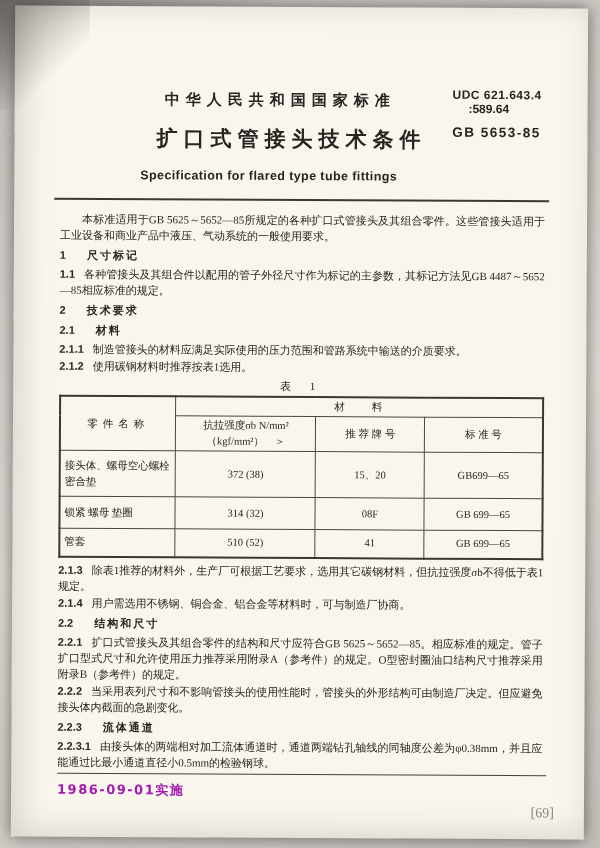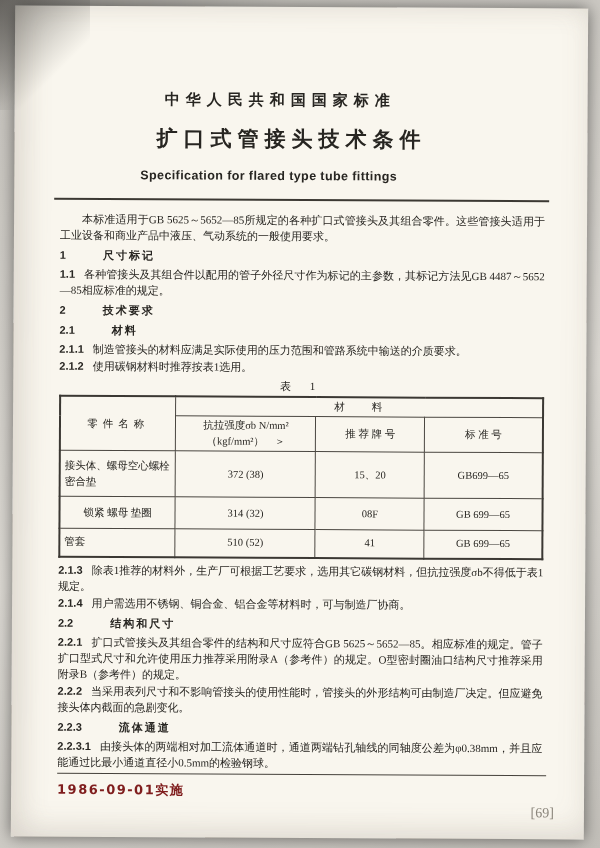--- a/index.html
+++ b/index.html
@@ -35,53 +35,58 @@
   .code { font-size:13.5px; margin-top:9px; letter-spacing:1.5px; }
   .title { font-family:"Liberation Sans","DejaVu Sans",sans-serif; font-size:21px; font-weight:bold; letter-spacing:6px; margin:15px 0 0 96px; }
   .subtitle { font-family:"Liberation Sans","DejaVu Sans",sans-serif; font-size:12.5px; font-weight:bold; letter-spacing:.4px; margin:16px 0 0 80px; }
   .rule { border:none; border-top:2px solid #3c3933; margin:16px -4px 0 -6px; }
   
   .bodytext { margin-top:11px; font-size:11px; line-height:16px; text-align:justify; }
   p.intro { text-indent:2em; margin-bottom:2px; }
   p.clause { margin:1px 0; }
   .num { font-family:"Liberation Sans","DejaVu Sans",sans-serif; font-weight:bold; margin-right:9px; }
   p.sect { font-family:"Liberation Sans","DejaVu Sans",sans-serif; font-weight:bold; margin:4px 0 3px; }
-  p.sect .st { margin-left:28px; letter-spacing:2px; }
+  p.sect .st { margin-left:12px; letter-spacing:2px; }
   .pre { white-space:pre-line; }
   
   .tcap { text-align:center; font-size:11px; letter-spacing:8px; margin:3px 0 2px; }
   table.mat { width:100%; border-collapse:collapse; font-size:10.5px; text-align:center; border:2px solid #3b3833; }
   table.mat td { border:1px solid #4b4741; padding:1px 4px; vertical-align:middle; }
   col.c1{width:24%;} col.c2{width:29%;} col.c3{width:22.5%;} col.c4{width:24.5%;}
   tr.hrow1 td { height:18px; }
   td.mat-h { letter-spacing:2px; }
   td.part-h { letter-spacing:5px; }
   tr.hrow2 td { height:30px; }
   tr.r0 td { height:46px; }
-  tr.r1 td { height:32px;text-align:center; }
+  tr.r1 td { height:32px; }
   tr.r2 td { height:28px; }
   td.part { text-align:left; padding-left:8px; }
   
   .footer {
     position:absolute; left:46px; right:38px; bottom:38px;
     border-top:1.5px solid #45413b; padding-top:7px;
     display:flex; justify-content:space-between; align-items:baseline;
   }
   .f-issue { font-family:"Liberation Sans","DejaVu Sans",sans-serif; font-weight:bold; font-size:12px; letter-spacing:1px; }
-  .f-impl { font-family:"DejaVu Sans",sans-serif; font-weight:800; font-size:13px; letter-spacing:1.5px; color:#7f1d1d; }
+  .f-impl { font-family:"DejaVu Sans",sans-serif; font-weight:800; font-size:13px; letter-spacing:1.5px; color:#a21caf; }
   .pageno { position:absolute; right:30px; bottom:18px; font-size:14px; color:#8b867c; }
 </style>
 </head>
 <body>
 
 <div class="scan">
   <div class="page">
 
     <div class="hdr">
       <div class="org">中华人民共和国国家标准</div>
+      <div class="right-block">
+        <div class="udc1">UDC 621.643.4</div>
+        <div class="udc2">:589.64</div>
+        <div class="code">GB 5653-85</div>
+      </div>
       <div class="title">扩口式管接头技术条件</div>
       <div class="subtitle">Specification for flared type tube fittings</div>
       <hr class="rule">
     </div>
 
     <div class="bodytext">
       <p class="intro">本标准适用于GB 5625～5652—85所规定的各种扩口式管接头及其组合零件。这些管接头适用于工业设备和商业产品中液压、气动系统的一般使用要求。</p>
 
       <p class="sect"><span class="num">1</span><span class="st">尺寸标记</span></p>
       <p class="clause"><span class="num">1.1</span><span>各种管接头及其组合件以配用的管子外径尺寸作为标记的主参数，其标记方法见GB 4487～5652—85相应标准的规定。</span></p>

